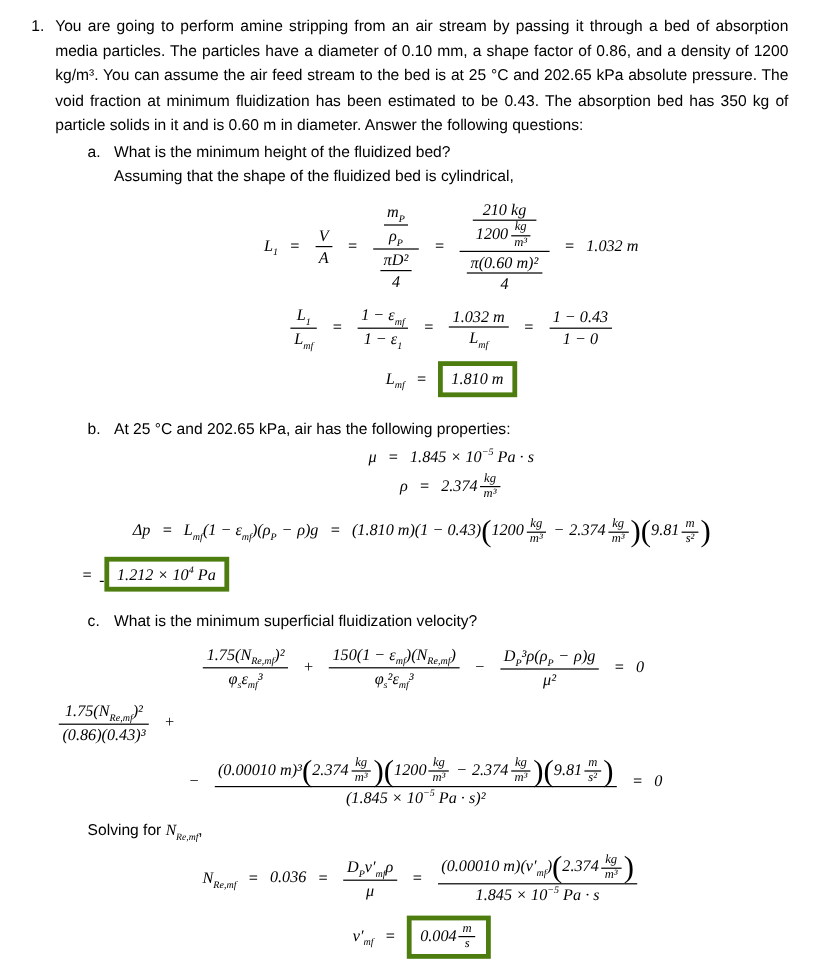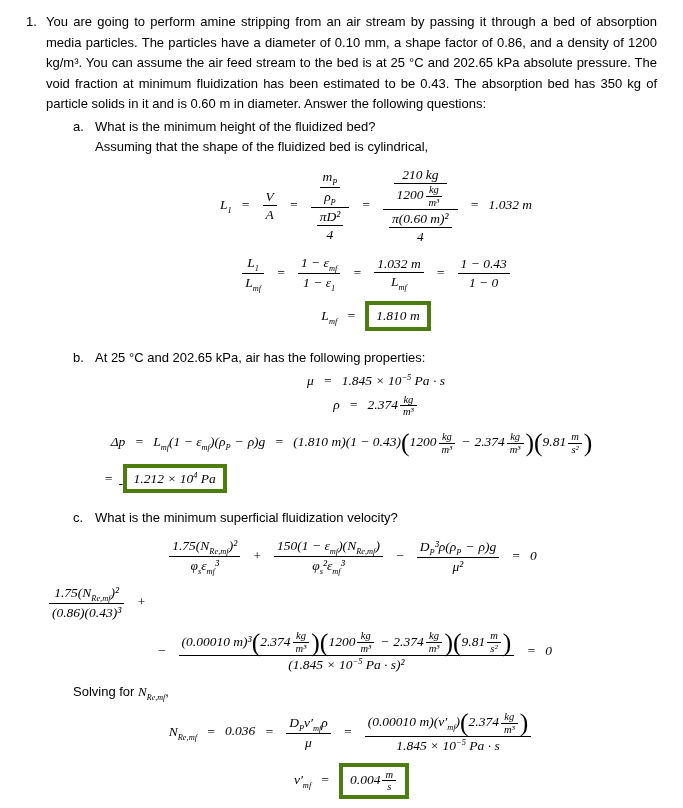--- a/index.html
+++ b/index.html
@@ -12,21 +12,21 @@
   .intro { text-align:justify; }
   .sub { display:flex; margin:2px 0 0 27px; }
   .sub-letter { width:22px; flex:none; }
   .sub-body { flex:1; min-width:0; }
   .solving { margin-left:27px; }
 
   .eqline { font-family:"Liberation Serif","DejaVu Serif",serif; font-style:italic; font-size:13.5px;
             text-align:center; margin:8px 0; line-height:1.3; white-space:nowrap; }
   .eqline.left { text-align:left; }
   .eqline.small-gap { margin:4px 0; }
-  .ind1 { margin-left:52px;text-decoration:underline; }
+  .ind1 { margin-left:16px;text-decoration:underline; }
   .endgap { margin-bottom:15px; }
 
   .mo  { display:inline-block; margin:0 6px; }
   .mo2 { display:inline-block; margin:0 4px; }
   .frac { display:inline-flex; flex-direction:column; vertical-align:middle; text-align:center; margin:0 3px; }
   .frac .fr { display:block; padding:0 3px; white-space:nowrap; }
   .frac .den { border-top:1px solid #000; }
   .sfrac { font-size:0.78em; margin:0 2px; line-height:1.12; }
   sub { font-size:0.62em; line-height:1; }
   sup { font-size:0.62em; line-height:1; }

